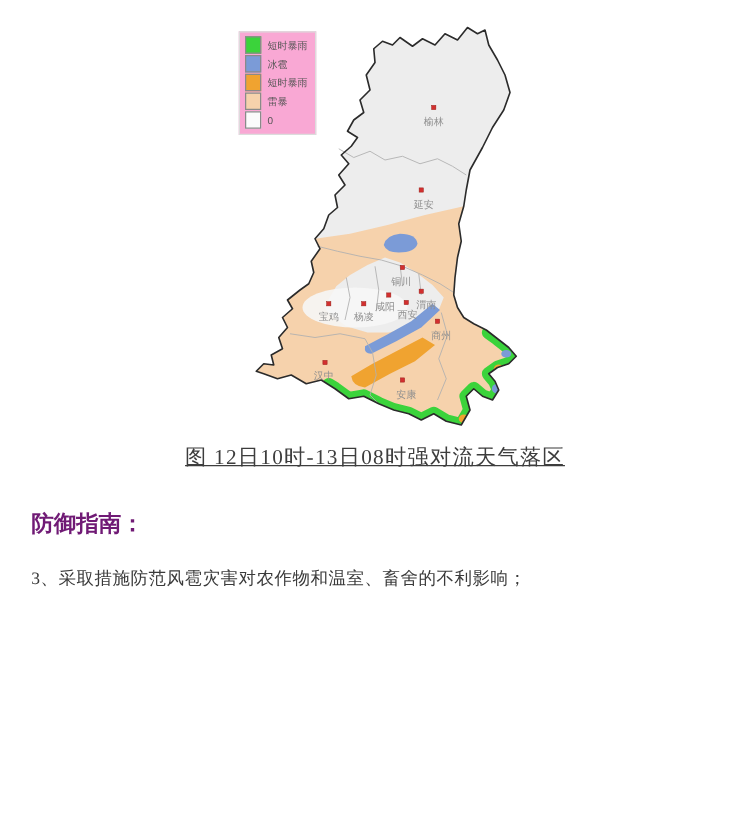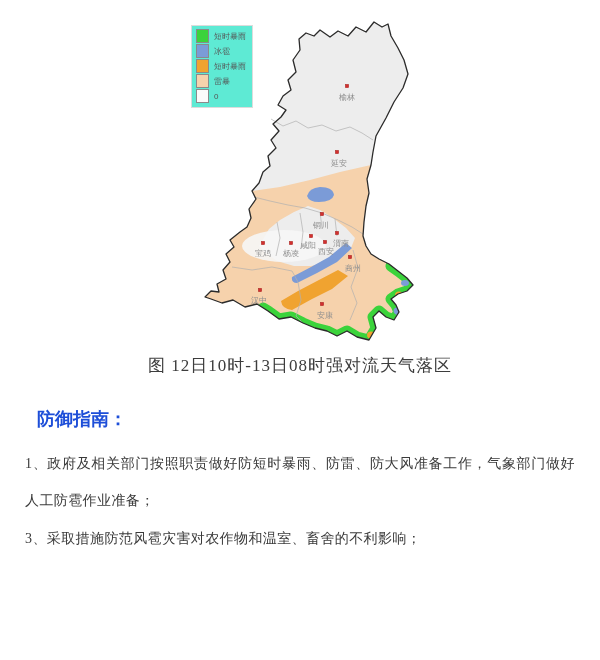--- a/index.html
+++ b/index.html
@@ -1,31 +1,31 @@
 <!DOCTYPE html>
 <html><head>
 <meta charset="utf-8">
 <style>
   html,body{margin:0;padding:0;background:#ffffff;}
   body{width:600px;height:660px;position:relative;overflow:hidden;
        font-family:"Liberation Serif","DejaVu Serif",serif;color:#333;}
   .figure-wrap{position:relative;width:600px;height:348px;}
   .map-svg{position:absolute;left:0;top:0;}
-  .legend{position:absolute;left:191px;top:25px;background:#5eead4;
+  .legend{position:absolute;left:191px;top:25px;background:#f9a8d4;
           border:1px solid #dcdcdc;padding:3px 6px 3px 4px;z-index:5;}
   .legend-row{display:flex;align-items:center;height:15px;}
   .legend-swatch{width:13px;height:14px;border:1px solid #8a8a8a;margin-top:-1px;
                  box-sizing:border-box;flex:none;}
   .legend-label{font-family:"Liberation Sans","DejaVu Sans",sans-serif;
                 font-size:8px;color:#555;margin-left:5px;white-space:nowrap;}
   .caption{width:600px;text-align:center;font-size:17px;color:#3d3d3d;
-           margin-top:6px;letter-spacing:1px;}
+           margin-top:6px;letter-spacing:1px;text-decoration:underline;}
   .guide{padding:0 25px;margin-top:30px;}
   .guide-title{font-family:"Liberation Sans","DejaVu Sans",sans-serif;
-               font-size:18px;font-weight:bold;color:#1d4ed8;margin:0 0 14px 12px;}
+               font-size:18px;font-weight:bold;color:#701a75;margin:0 0 14px 0;}
   .guide p{font-size:14px;line-height:37px;margin:0 0 1px 0;text-align:justify;
            color:#3a3a3a;letter-spacing:0.4px;}
 </style>
 </head>
 <body>
 
 <div class="figure-wrap">
 
   <div class="legend">
 
@@ -173,16 +173,15 @@
         </g>
       </g>
   </svg>
 </div>
 
 <div class="caption">图  12日10时-13日08时强对流天气落区</div>
 
 <div class="guide">
   <div class="guide-title">防御指南：</div>
   <div id="guide-items">
-      <p>1、政府及相关部门按照职责做好防短时暴雨、防雷、防大风准备工作，气象部门做好人工防雹作业准备；</p>
       <p>3、采取措施防范风雹灾害对农作物和温室、畜舍的不利影响；</p>
     </div>
 </div>
 
 </body></html>

